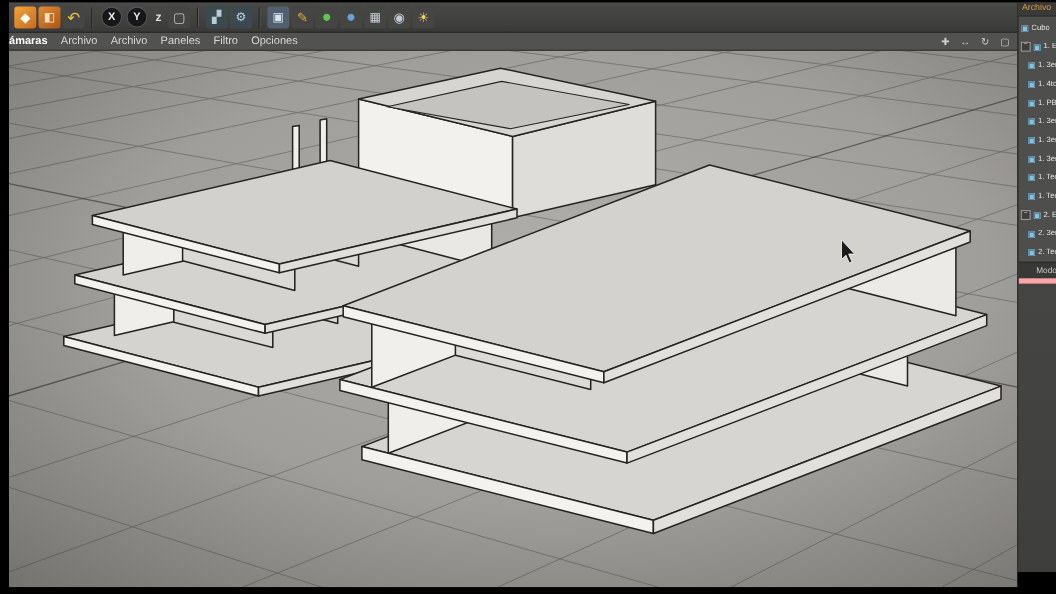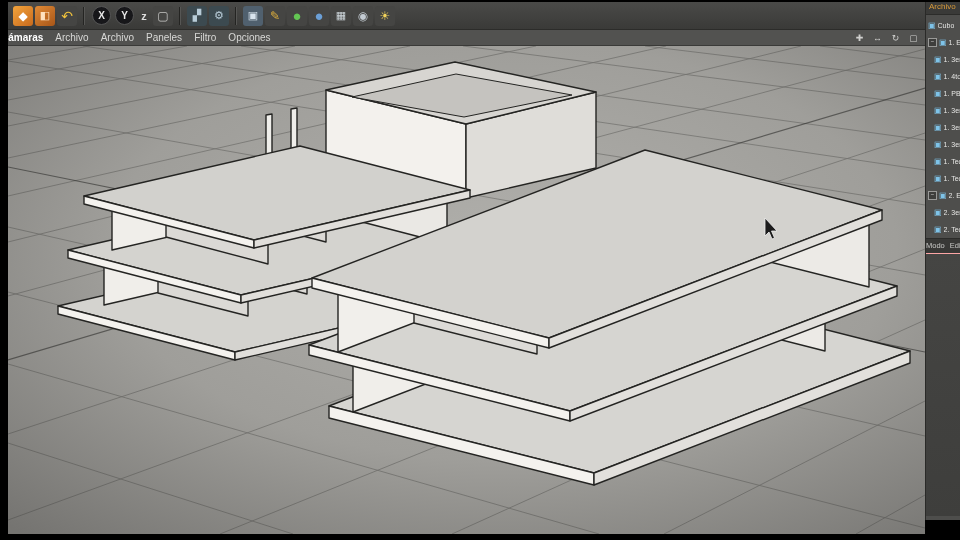--- a/index.html
+++ b/index.html
@@ -42,22 +42,22 @@
            padding-left:3px;white-space:nowrap;border-bottom:1px solid #2c2c2a;}
   .om-list{padding-top:2px;}
   .om-row{height:17px;display:flex;align-items:center;white-space:nowrap;overflow:hidden;
           font-size:7px;color:#e6e6e4;padding-left:2px;}
   .om-row.d1{padding-left:8px;}
   .om-exp{width:7px;height:7px;border:1px solid #9a9a98;color:#ddd;font-size:6px;line-height:5px;
           text-align:center;margin-right:2px;background:#3e3e3c;flex:none;}
   .om-ico{color:#7ec3e8;font-size:8px;margin-right:2px;flex:none;}
   .om-label{overflow:hidden;}
   .om-mode{height:14px;background:#38383 6;background:#383836;color:#c8c8c6;font-size:7.5px;
-           line-height:14px;display:flex;gap:5px;padding-left:0;border-top:1px solid #2c2c2a;
-           border-bottom:1px solid #fca5a5;}
+           line-height:14px;display:flex;gap:5px;padding-left:16px;border-top:1px solid #2c2c2a;
+           border-bottom:5px solid #fca5a5;}
   .om-attrs{height:262px;background:linear-gradient(#454543,#3e3e3c);}
   
   .edge{position:absolute;background:#000;z-index:50;}
   .edge-left{left:0;top:0;width:8px;height:540px;}
   .edge-top{left:0;top:0;width:960px;height:2px;}
   .edge-bottom{left:0;top:534px;width:960px;height:6px;}
   svg.vp{position:absolute;left:0;top:0;z-index:0;}
 </style>
 </head>
 <body>

